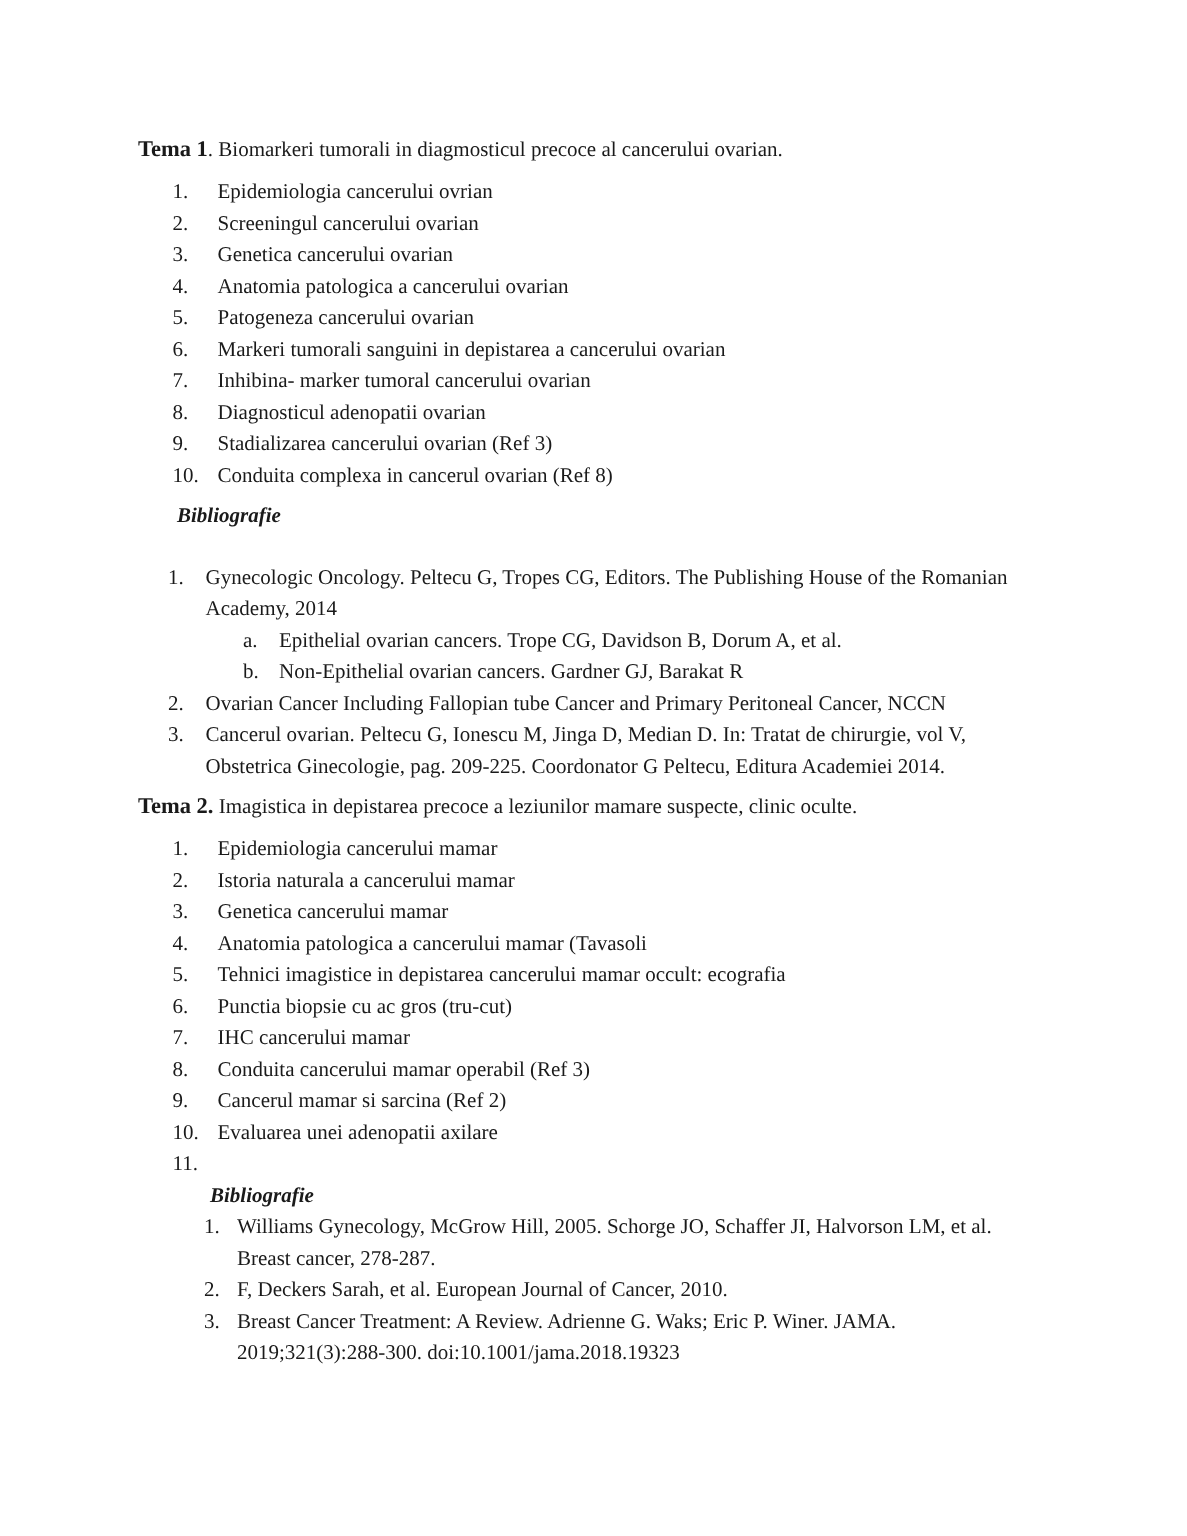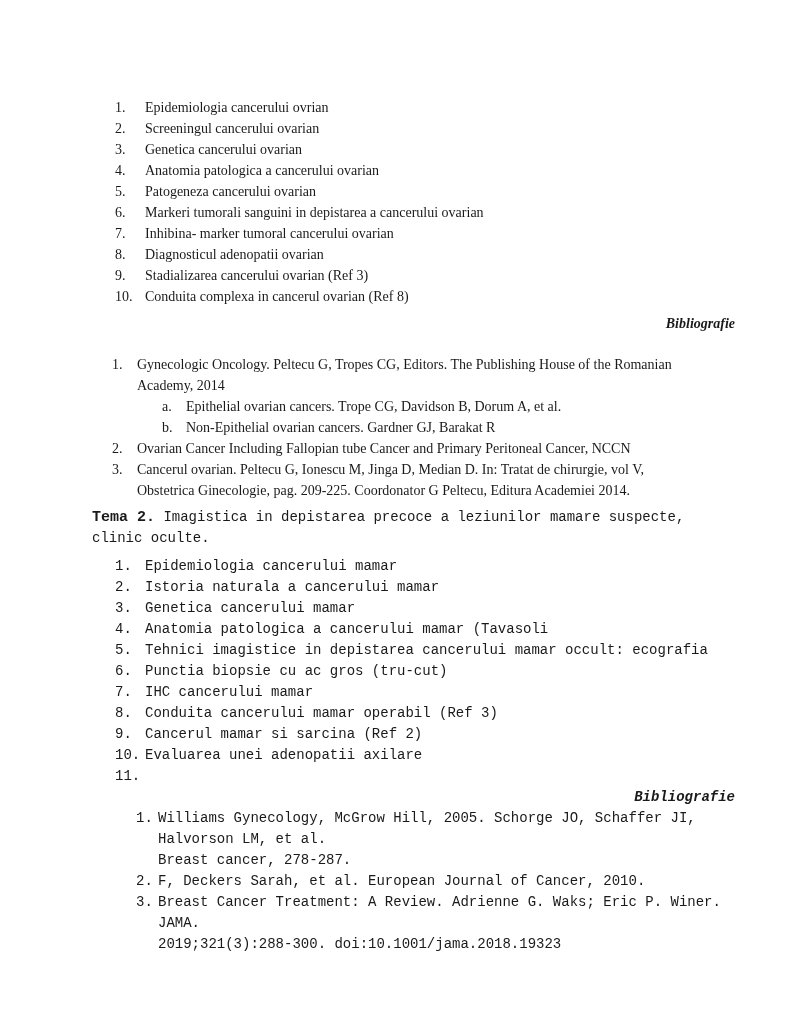--- a/index.html
+++ b/index.html
@@ -23,21 +23,21 @@
   .tema-heading {
     margin: 0;
     font-size: 14px;
     line-height: 21px;
     font-weight: normal;
   }
   .tema-heading .tema-label {
     font-weight: bold;
     font-size: 15px;
   }
-  .tema2-block { margin-top: 6px; font-family: Liberation Mono, monospace; }
+  .tema2-block { margin-top: 6px; }
 
   ol.topics {
     list-style: none;
     counter-reset: n;
     margin: 7px 0 0 23px;
     padding: 0;
   }
   ol.topics > li {
     counter-increment: n;
     position: relative;
@@ -47,21 +47,20 @@
   ol.topics > li::before {
     content: counter(n) ".";
     position: absolute;
     left: 0;
   }
 
   .biblio-heading {
     font-weight: bold;
     font-style: italic;
     margin: 6px 0 0 26px;
-    text-align: right;
   }
   .biblio-heading.t2 { margin: 0 0 0 48px; }
 
   ol.biblio {
     list-style: none;
     counter-reset: b;
     margin: 20px 0 0 20px;
     padding: 0;
   }
   ol.biblio.t2 { margin: 0 0 0 44px; }
@@ -93,20 +92,23 @@
     position: absolute;
     left: 0;
   }
 </style>
 </head>
 <body>
 
 <div class="page">
 
   <section>
+    <p class="tema-heading">
+      <span class="tema-label">Tema 1</span><span>. Biomarkeri tumorali in diagmosticul precoce al cancerului ovarian.</span>
+    </p>
 
     <ol class="topics">
         <li>Epidemiologia cancerului ovrian</li>
         <li>Screeningul cancerului ovarian</li>
         <li>Genetica cancerului ovarian</li>
         <li>Anatomia patologica a cancerului ovarian</li>
         <li>Patogeneza cancerului ovarian</li>
         <li>Markeri tumorali sanguini in depistarea a cancerului ovarian</li>
         <li>Inhibina- marker tumoral cancerului ovarian</li>
         <li>Diagnosticul adenopatii ovarian</li>

